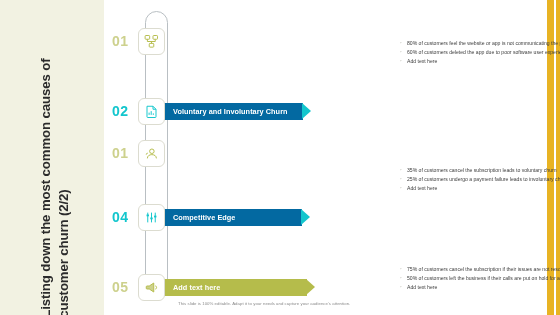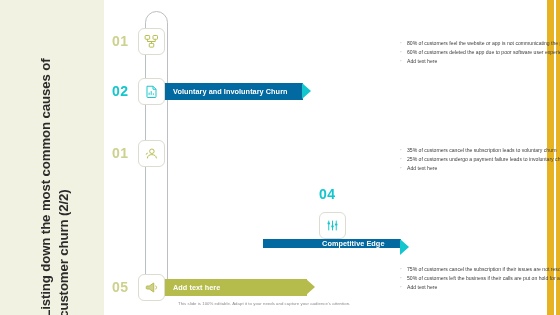--- a/index.html
+++ b/index.html
@@ -150,21 +150,21 @@
     border-bottom: 8.5px solid transparent;
   }
   .banner.olive { background: #b5bc4b; }
   .banner.olive::after { border-left: 9px solid #b5bc4b; }
   .banner.teal { background: #0369a1; }
   .banner.teal::after { border-left: 9px solid #13c6cd; }
 
   .banner.w1 { width: 108px; }
   .banner.w2 { width: 114px; }
   .banner.w3 { width: 113px; }
-  .banner.w4 { width: 113px; justify-content: flex-end; }
+  .banner.w4 { width: 113px; }
   .banner.w5 { width: 118px; }
 
   .bullets {
     position: absolute;
     left: 288px;
     width: 258px;
   }
   .bullet {
     display: flex;
     align-items: flex-start;
@@ -230,21 +230,21 @@
           <span class="bullet-mark">◦</span>
           <span class="bullet-text">60% of customers deleted the app due to poor software user experience</span>
         </div>
         <div class="bullet">
           <span class="bullet-mark">◦</span>
           <span class="bullet-text">Add text here</span>
         </div>
       </div>
     </div>
 
-    <div class="row" style="top:68px;">
+    <div class="row" style="top:88px;">
       <div class="row-num" style="color:#13c6cd;">02</div>
       <div class="icon-badge">
         <svg width="15" height="15" viewBox="0 0 20 20" fill="none" stroke="#13c6cd" stroke-width="1.3">
           <path d="M4 3 h8 l4 4 v10 a1 1 0 0 1 -1 1 H5 a1 1 0 0 1 -1 -1 Z"></path>
           <path d="M12 3 v4 h4"></path>
           <path d="M6.8 14.5 v-3"></path>
           <path d="M9.6 14.5 v-5"></path>
           <path d="M12.4 14.5 v-2"></path>
         </svg>
       </div>
@@ -285,21 +285,21 @@
           <span class="bullet-mark">◦</span>
           <span class="bullet-text">50% of customers left the business if their calls are put on hold for a long time</span>
         </div>
         <div class="bullet">
           <span class="bullet-mark">◦</span>
           <span class="bullet-text">Add text here</span>
         </div>
       </div>
     </div>
 
-    <div class="row" style="top:186px;flex-direction:column;">
+    <div class="row" style="top:194px;">
       <div class="row-num" style="color:#13c6cd;">04</div>
       <div class="icon-badge">
         <svg width="15" height="15" viewBox="0 0 20 20" fill="none" stroke="#13c6cd" stroke-width="1.3">
           <path d="M5 3.5 v13"></path>
           <path d="M10 3.5 v13"></path>
           <path d="M15 3.5 v13"></path>
           <rect x="3.4" y="6" width="3.2" height="2.4" fill="#13c6cd" stroke="none"></rect>
           <rect x="8.4" y="10" width="3.2" height="2.4" fill="#13c6cd" stroke="none"></rect>
           <rect x="13.4" y="7.5" width="3.2" height="2.4" fill="#13c6cd" stroke="none"></rect>
         </svg>

